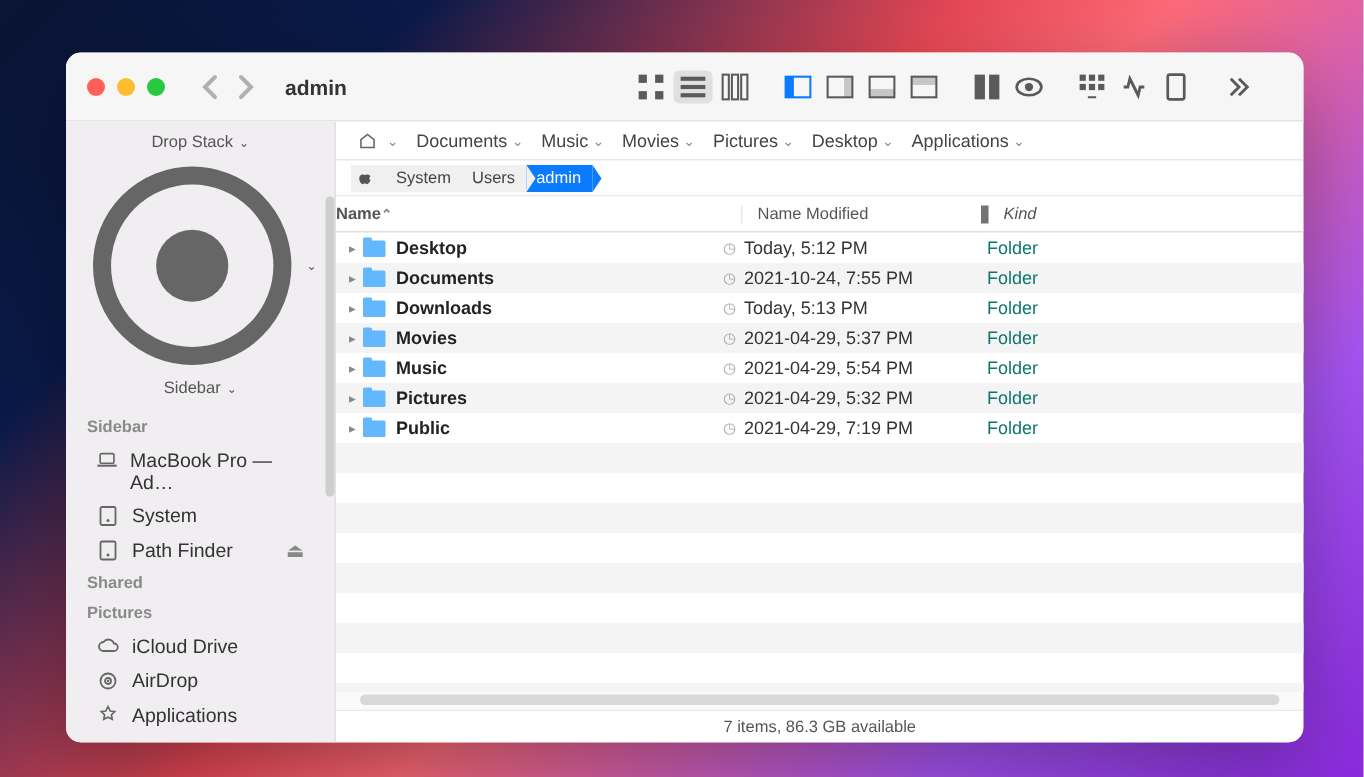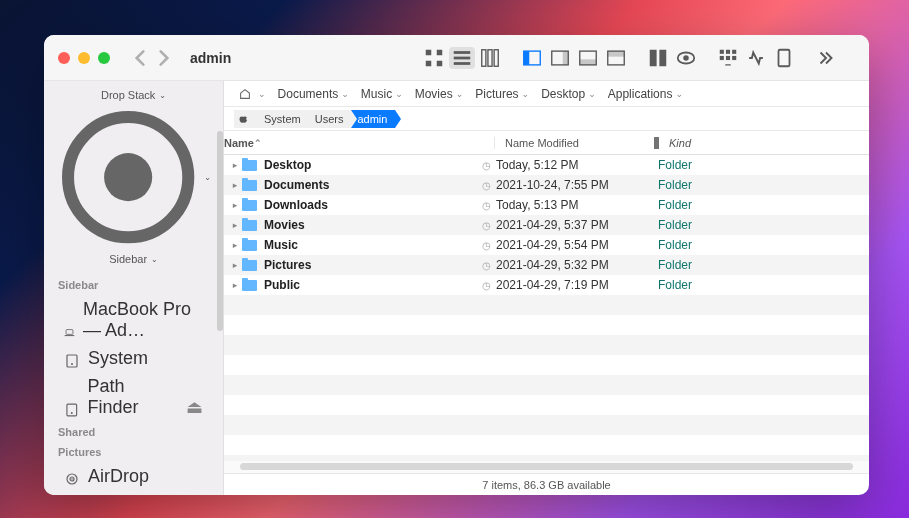--- a/index.html
+++ b/index.html
@@ -17,21 +17,21 @@
 .tb-spacer { flex: 1; }
 .tb-group { display: flex; gap: 2px; margin-right: 16px; align-items: center; }
 .tb-btn { width: 26px; height: 22px; display: flex; align-items: center; justify-content: center; color: #5a5a5a; }
 .tb-btn.active { background: #e0e0e0; border-radius: 4px; }
 .body { flex: 1; display: flex; overflow: hidden; }
 .sidebar { width: 180px; background: #f0eef0; border-right: 1px solid #e0e0e0; overflow-y: auto; position: relative; }
 .sidebar-scrollind { position: absolute; right: 0; top: 50px; width: 6px; height: 200px; background: #cecece; border-radius: 3px; }
 .sb-top { text-align: center; padding: 6px 12px 8px; color: #555; font-size: 11px; }
 .sb-top-row { display: flex; align-items: center; justify-content: center; gap: 4px; padding: 2px 0; }
 .sb-heading { font-size: 11px; color: #8a8a8a; font-weight: 600; padding: 4px 14px; }
-.sb-item { display: flex; align-items: flex-end; gap: 8px; padding: 3px 14px; font-size: 18px; color: #333; border-radius: 5px; margin: 1px 6px; }
+.sb-item { display: flex; align-items: flex-start; gap: 8px; padding: 3px 14px; font-size: 13px; color: #333; border-radius: 5px; margin: 1px 6px; }
 .sb-icon { width: 16px; height: 16px; color: #666; display: flex; align-items: center; justify-content: center; }
 .eject { margin-left: auto; color: #888; }
 .main { flex: 1; display: flex; flex-direction: column; overflow: hidden; }
 .favbar { height: 26px; display: flex; align-items: center; gap: 4px; padding: 0 10px; border-bottom: 1px solid #e8e8e8; font-size: 12px; color: #444; }
 .fav-item { display: flex; align-items: center; gap: 3px; padding: 2px 4px; }
 .fav-chev { color: #888; font-size: 9px; }
 .pathbar { height: 24px; display: flex; align-items: center; padding: 0 10px; font-size: 11px; gap: 0; border-bottom: 1px solid #e8e8e8; }
 .path-seg { display: flex; align-items: center; padding: 2px 8px 2px 6px; background: #f0f0f0; position: relative; height: 18px; color: #444; }
 .path-seg.active { background: #0a7aff; color: #fff; }
 .path-seg::after { content: ''; position: absolute; right: -6px; top: 0; border-top: 9px solid transparent; border-bottom: 9px solid transparent; border-left: 6px solid #f0f0f0; z-index: 1; }
@@ -226,34 +226,34 @@
               </svg>
             </span>
             <span>Path Finder</span>
             <span class="eject">⏏</span>
           </div>
           <div class="sb-heading">Shared</div>
           <div class="sb-heading">Pictures</div>
           <div class="sb-item">
             <span class="sb-icon">
               <svg viewBox="0 0 16 16">
+                <path d="M5 11a3 3 0 010-6 4 4 0 017 1 2.5 2.5 0 010 5z" fill="none" stroke="#666" stroke-width="1.2"></path>
+              </svg>
+            </span>
+            <span>iCloud Drive</span>
+          </div>
+          <div class="sb-item">
+            <span class="sb-icon">
+              <svg viewBox="0 0 16 16">
                 <circle cx="8" cy="8" r="5" fill="none" stroke="#666" stroke-width="1.2"></circle>
                 <circle cx="8" cy="8" r="2" fill="none" stroke="#666" stroke-width="1.2"></circle>
                 <circle cx="8" cy="8" r="0.8" fill="#666"></circle>
               </svg>
             </span>
             <span>AirDrop</span>
-          </div>
-          <div class="sb-item">
-            <span class="sb-icon">
-              <svg viewBox="0 0 16 16">
-                <path d="M5 11a3 3 0 010-6 4 4 0 017 1 2.5 2.5 0 010 5z" fill="none" stroke="#666" stroke-width="1.2"></path>
-              </svg>
-            </span>
-            <span>iCloud Drive</span>
           </div>
           <div class="sb-item">
             <span class="sb-icon">
               <svg viewBox="0 0 16 16">
                 <path d="M8 2l1.5 3 3 .4-2.2 2.1.5 3L8 9.1 5.2 10.5l.5-3L3.5 5.4l3-.4z" fill="none" stroke="#666" stroke-width="1.1"></path>
               </svg>
             </span>
             <span>Applications</span>
           </div>
         </div>

